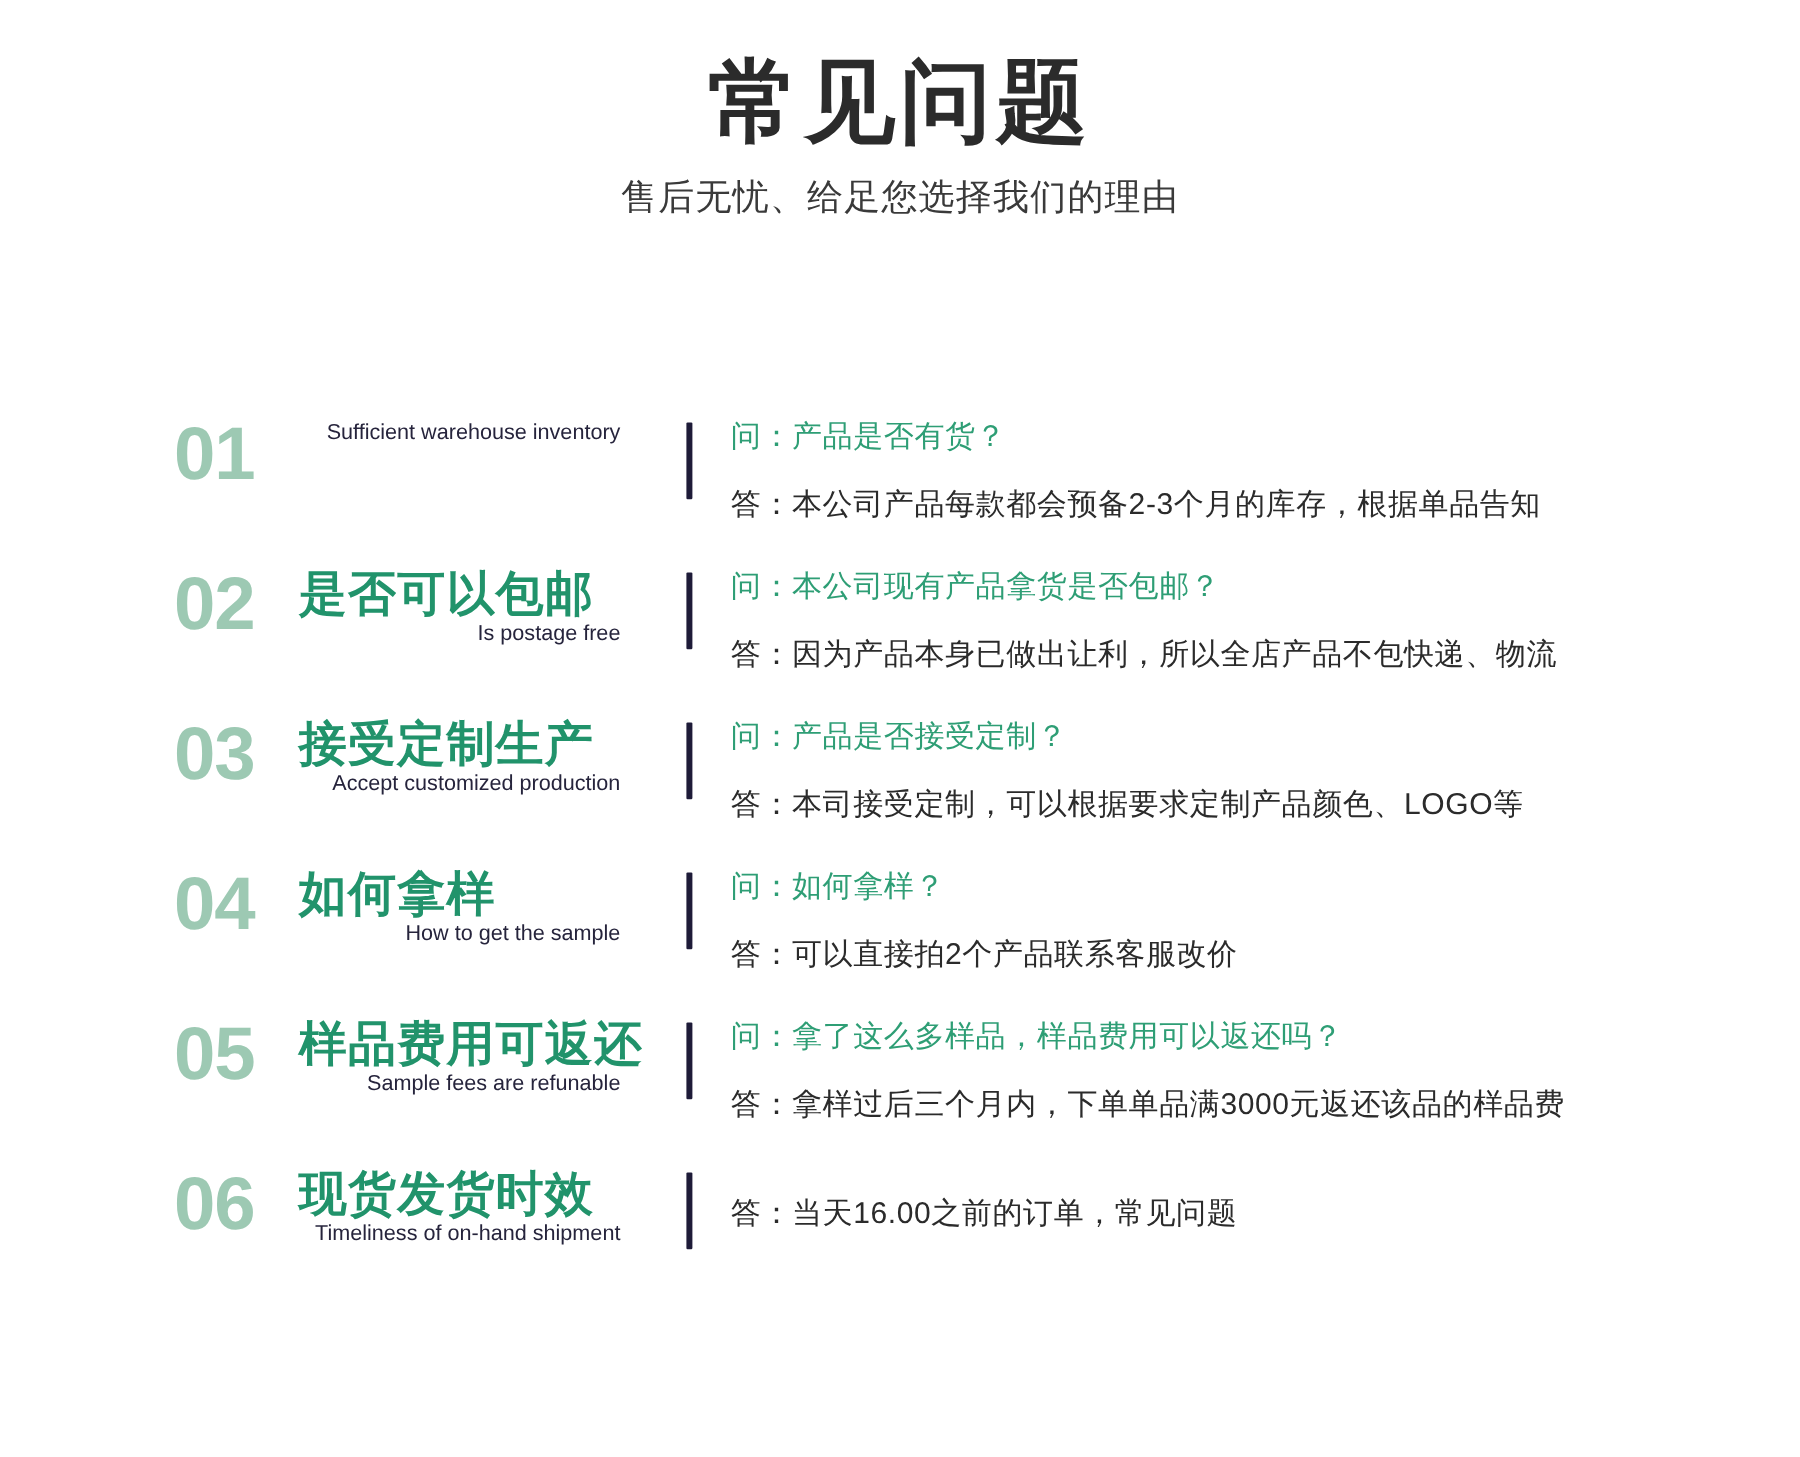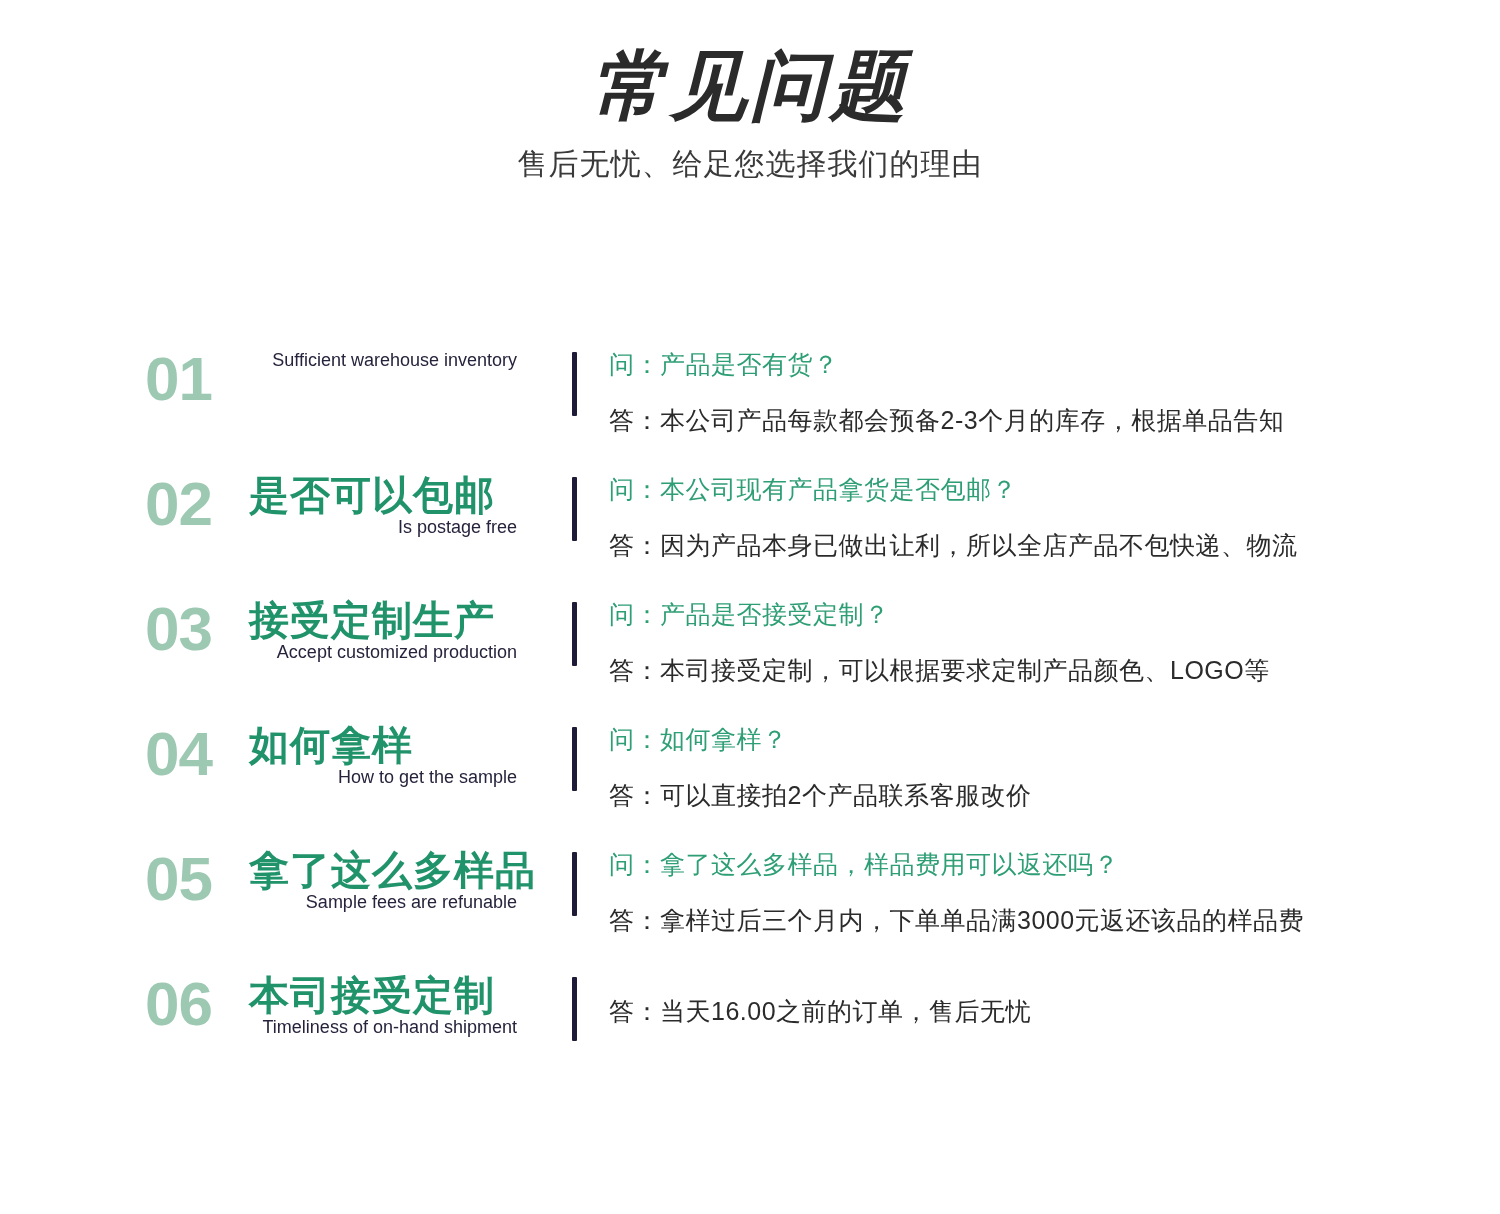--- a/index.html
+++ b/index.html
@@ -21,21 +21,20 @@
     text-align: center;
     padding-top: 48px;
   }
   .page-title {
     font-size: 76px;
     font-weight: bold;
     letter-spacing: 4px;
     color: #2B2B2B;
     line-height: 1.0;
     margin: 0;
-    font-style: italic;
   }
   .page-subtitle {
     font-size: 30px;
     font-weight: 400;
     letter-spacing: 1px;
     color: #3A3A3A;
     margin-top: 20px;
   }
 
   
@@ -179,35 +178,35 @@
     <div class="faq-divider"></div>
     <div class="faq-qa">
       <div class="faq-question">问：如何拿样？</div>
       <div class="faq-answer">答：可以直接拍2个产品联系客服改价</div>
     </div>
   </div>
 
   <div class="faq-row">
     <div class="faq-index">05</div>
     <div class="faq-titles">
-      <div class="faq-title-cn">拿了这么多样品</div>
+      <div class="faq-title-cn">样品费用可返还</div>
       <div class="faq-title-en">Sample fees are refunable</div>
     </div>
     <div class="faq-divider"></div>
     <div class="faq-qa">
       <div class="faq-question">问：拿了这么多样品，样品费用可以返还吗？</div>
       <div class="faq-answer">答：拿样过后三个月内，下单单品满3000元返还该品的样品费</div>
     </div>
   </div>
 
   <div class="faq-row">
     <div class="faq-index">06</div>
     <div class="faq-titles">
-      <div class="faq-title-cn">本司接受定制</div>
+      <div class="faq-title-cn">现货发货时效</div>
       <div class="faq-title-en">Timeliness of on-hand shipment</div>
     </div>
     <div class="faq-divider"></div>
     <div class="faq-qa">
-      <div class="faq-answer">答：当天16.00之前的订单，售后无忧</div>
+      <div class="faq-answer">答：当天16.00之前的订单，常见问题</div>
     </div>
   </div>
 
 </div>
 
 </body></html>

